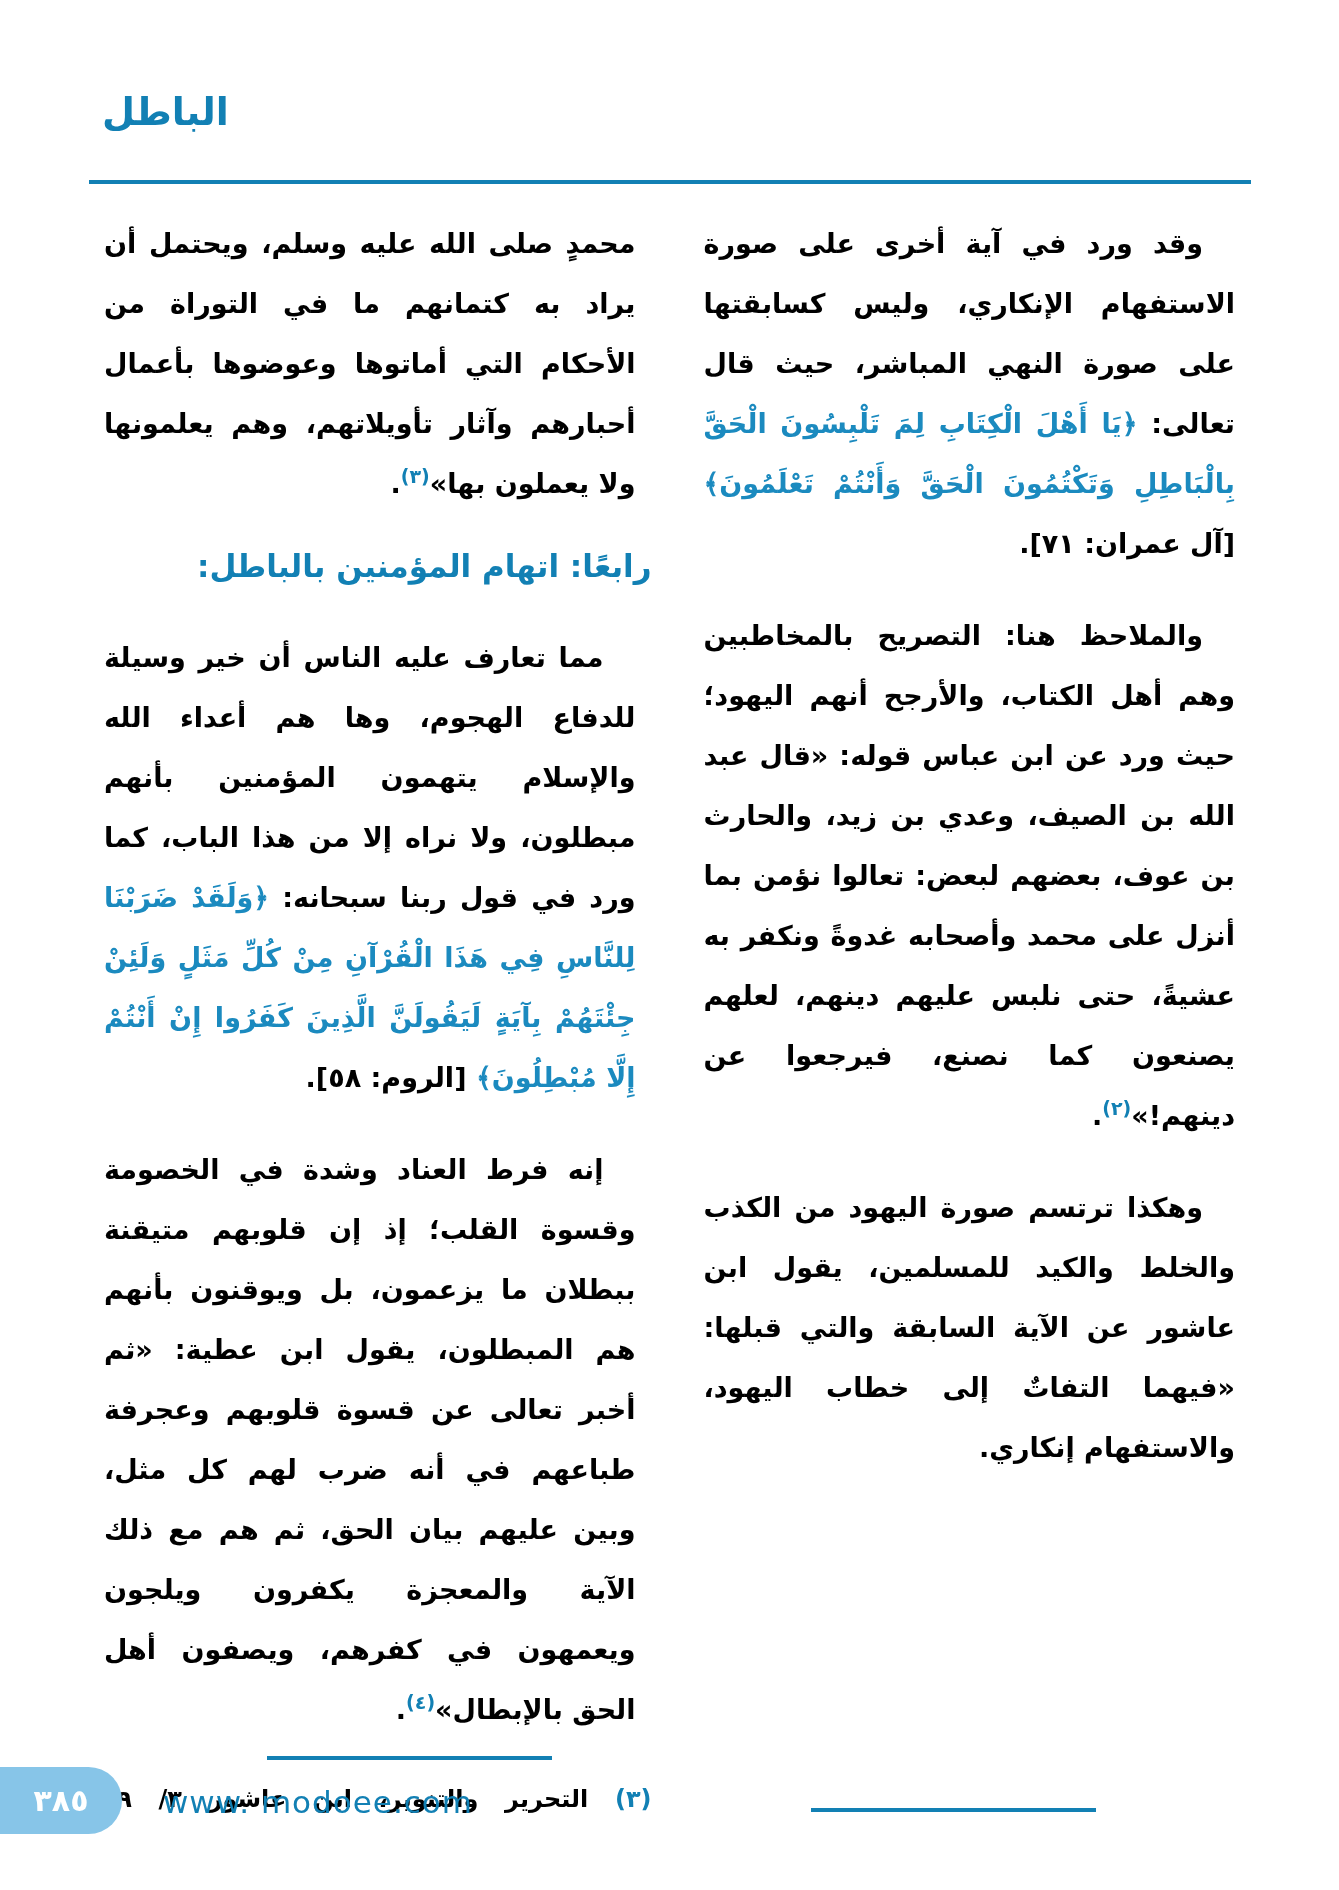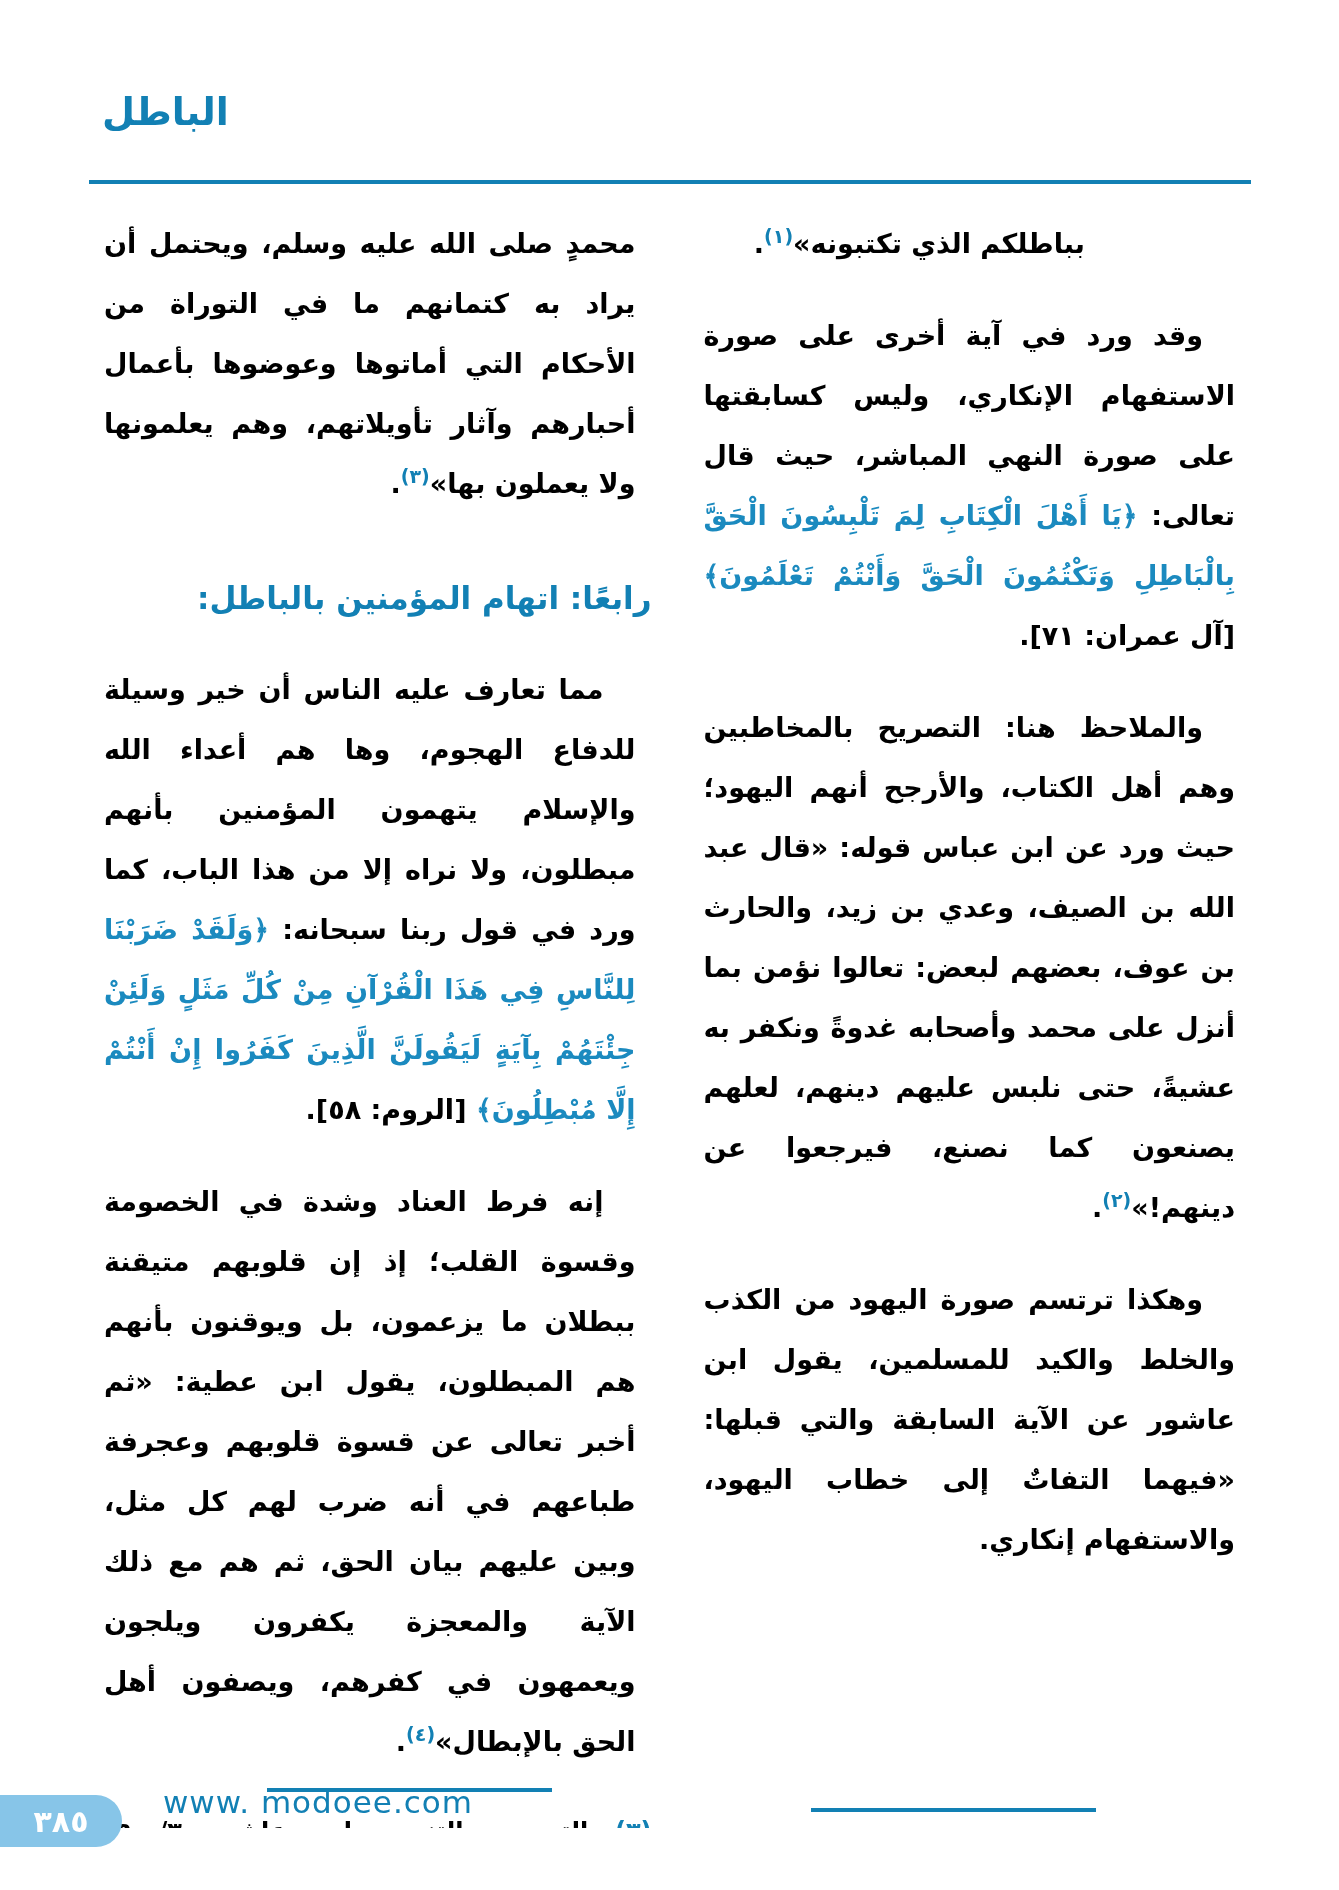--- a/index.html
+++ b/index.html
@@ -36,60 +36,59 @@
   .indent { text-indent:32px; }
   .tail-r { text-align:right; padding-left:155px; text-align:left; direction:rtl; }
   .tail-r { text-align:right; padding-right:150px; padding-left:0; }
   .stretch { text-align-last:justify; }
   .verse { color:#1b8abf; }
   sup.fnmark {
     color:#1280b4; font-size:19px; font-weight:bold;
     vertical-align:super; line-height:0;
   }
   .heading {
-    margin:44px 0 20px; font-size:31px; font-weight:bold;
+    margin:12px 0 20px; font-size:31px; font-weight:bold;
     color:#1280b4; line-height:1.6;
   }
   
   .fnblock { margin-top:auto; }
   .fnrule { height:4px; background:#1280b4; margin-bottom:16px; }
   .rule-r { width:285px; margin-right:155px; }
   .rule-l { width:285px; margin-right:100px; }
   p.fnline {
     margin:0; font-size:24px; font-weight:bold; line-height:47px;
     text-align:right;
   }
   .fnnum { color:#1280b4; }
   .fl-c { text-align:center; }
   .fl-stretch { text-align:justify; text-align-last:justify; }
   
   .page-tab {
-    position:absolute; left:0; top:1767px; width:122px; height:52px;
+    position:absolute; left:0; top:1767px; width:122px; height:67px;
     background:#87c5e8; border-radius:0 35px 35px 0;
-    display:flex; align-items:center; justify-content:center;margin-top:28px;
+    display:flex; align-items:center; justify-content:center;
   }
   .page-number { color:#ffffff; font-size:30px; font-weight:bold; }
   .website {
     position:absolute; left:163px; top:1784px;
     color:#1280b4; font-size:31px; font-weight:normal; direction:ltr;
     letter-spacing:1px;
   }
 </style>
 </head>
 <body>
 
 <div class="page">
 
   <div class="header-title">الباطل</div>
   <div class="header-rule"></div>
 
   <div class="columns">
 
     <div class="col">
-      <p class="body tail-r"><span>بباطلكم الذي تكتبونه»</span><sup class="fnmark">(١)</sup><span>.</span></p>
 
       <p class="body indent"><span>وقد ورد في آية أخرى على صورة الاستفهام الإنكاري، وليس كسابقتها على صورة النهي المباشر، حيث قال تعالى: </span><span class="verse">﴿يَا أَهْلَ الْكِتَابِ لِمَ تَلْبِسُونَ الْحَقَّ بِالْبَاطِلِ وَتَكْتُمُونَ الْحَقَّ وَأَنْتُمْ تَعْلَمُونَ﴾</span><span> [آل عمران: ٧١].</span></p>
 
       <p class="body indent"><span>والملاحظ هنا: التصريح بالمخاطبين وهم أهل الكتاب، والأرجح أنهم اليهود؛ حيث ورد عن ابن عباس قوله: «قال عبد الله بن الصيف، وعدي بن زيد، والحارث بن عوف، بعضهم لبعض: تعالوا نؤمن بما أنزل على محمد وأصحابه غدوةً ونكفر به عشيةً، حتى نلبس عليهم دينهم، لعلهم يصنعون كما نصنع، فيرجعوا عن دينهم!»</span><sup class="fnmark">(٢)</sup><span>.</span></p>
 
       <p class="body indent"><span>وهكذا ترتسم صورة اليهود من الكذب والخلط والكيد للمسلمين، يقول ابن عاشور عن الآية السابقة والتي قبلها: «فيهما التفاتٌ إلى خطاب اليهود، والاستفهام إنكاري.</span></p>
 
 
       <div class="fnblock">
         <div class="fnrule rule-r"></div>

